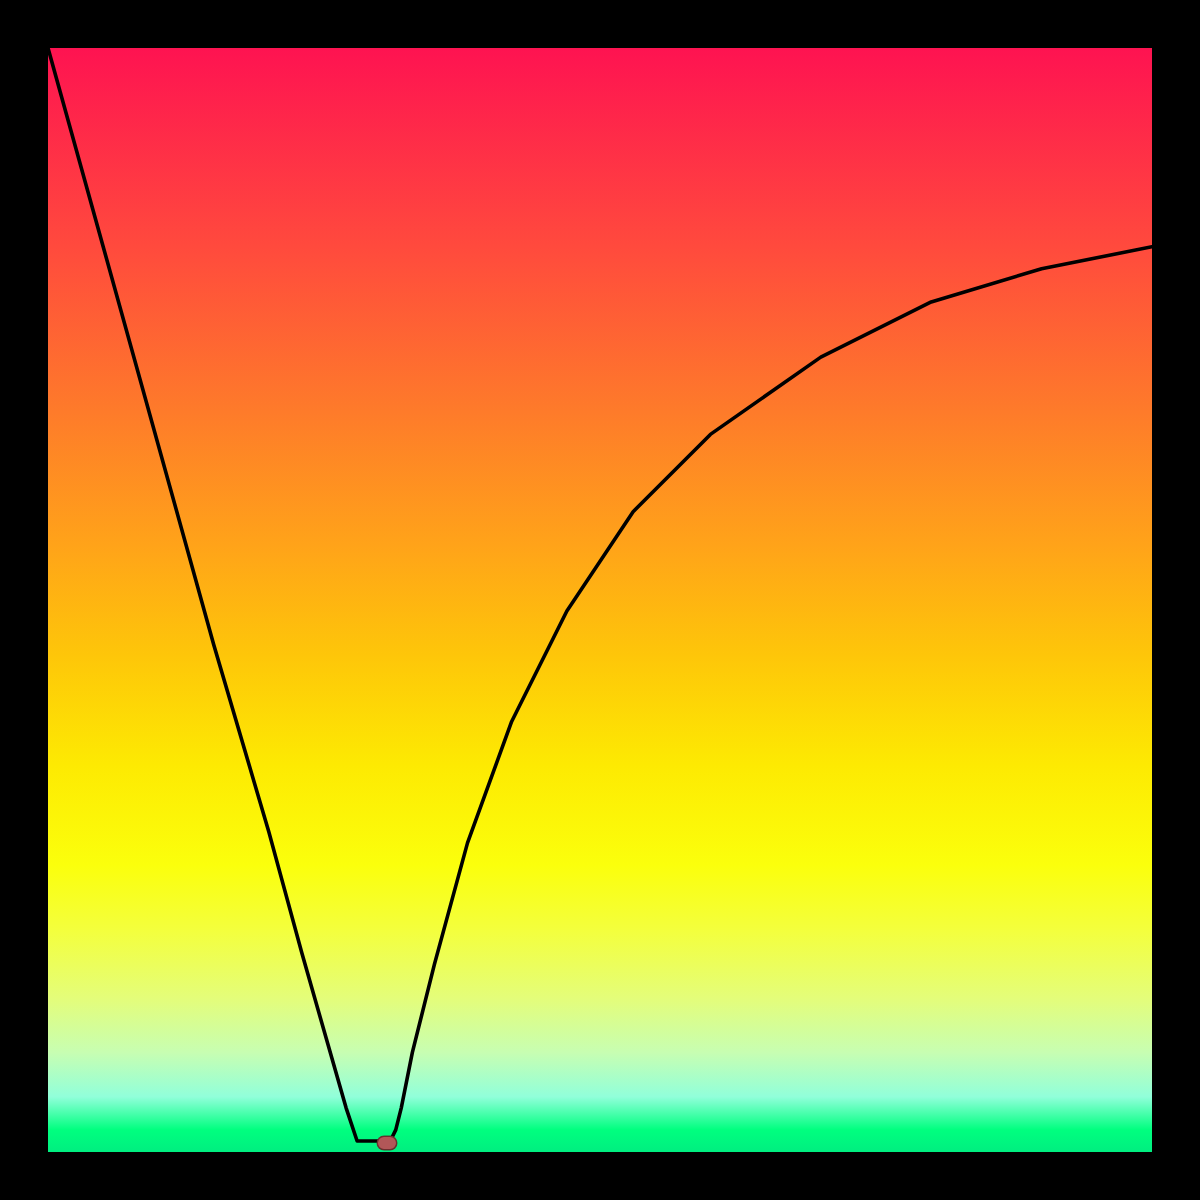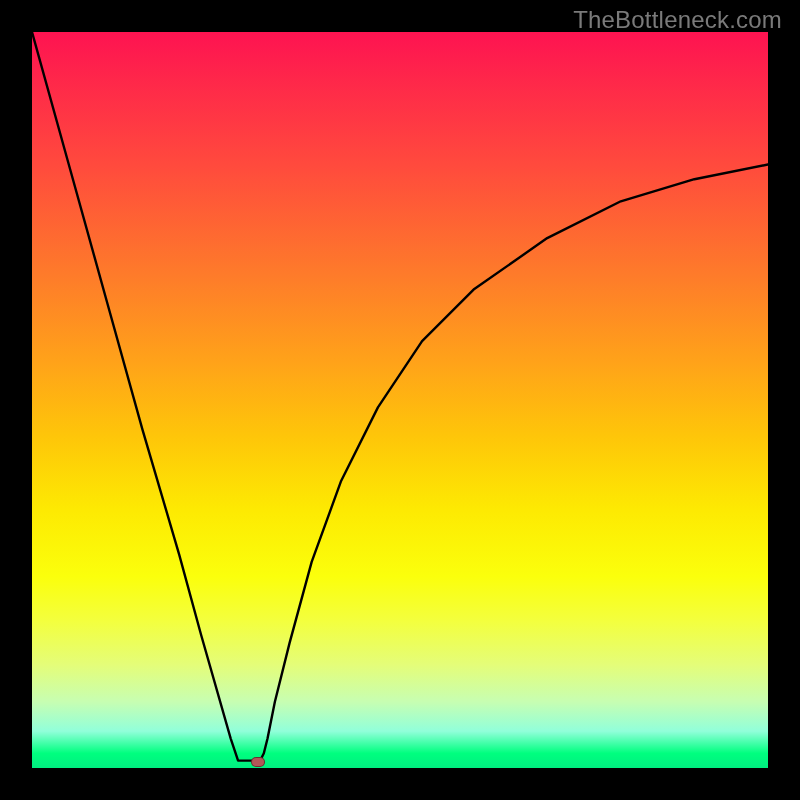--- a/index.html
+++ b/index.html
@@ -61,14 +61,13 @@
 </head>
 <body>
 
 <div class="frame">
   <div class="plot-area">
     <svg class="curve" viewBox="0 0 736 736" preserveAspectRatio="none">
       <path fill="none" stroke="#000000" stroke-width="2.4" stroke-linejoin="round" stroke-linecap="round" d="M0.00 0.00 L36.80 132.48 L73.60 264.96 L110.40 397.44 L147.20 522.56 L169.28 603.52 L198.72 706.56 L206.08 728.64 L220.80 728.64 L224.48 728.64 L228.16 728.64 L231.84 721.28 L235.52 706.56 L242.88 669.76 L257.60 610.88 L279.68 529.92 L309.12 448.96 L345.92 375.36 L390.08 309.12 L441.60 257.60 L515.20 206.08 L588.80 169.28 L662.40 147.20 L736.00 132.48"></path>
     </svg>
     <div class="marker" style="left: 225.952px; top: 730.112px; background: rgb(178, 87, 88);"></div>
   </div>
-  <div class="watermark">TheBottleneck.com</div>
 </div>
 
 </body></html>

